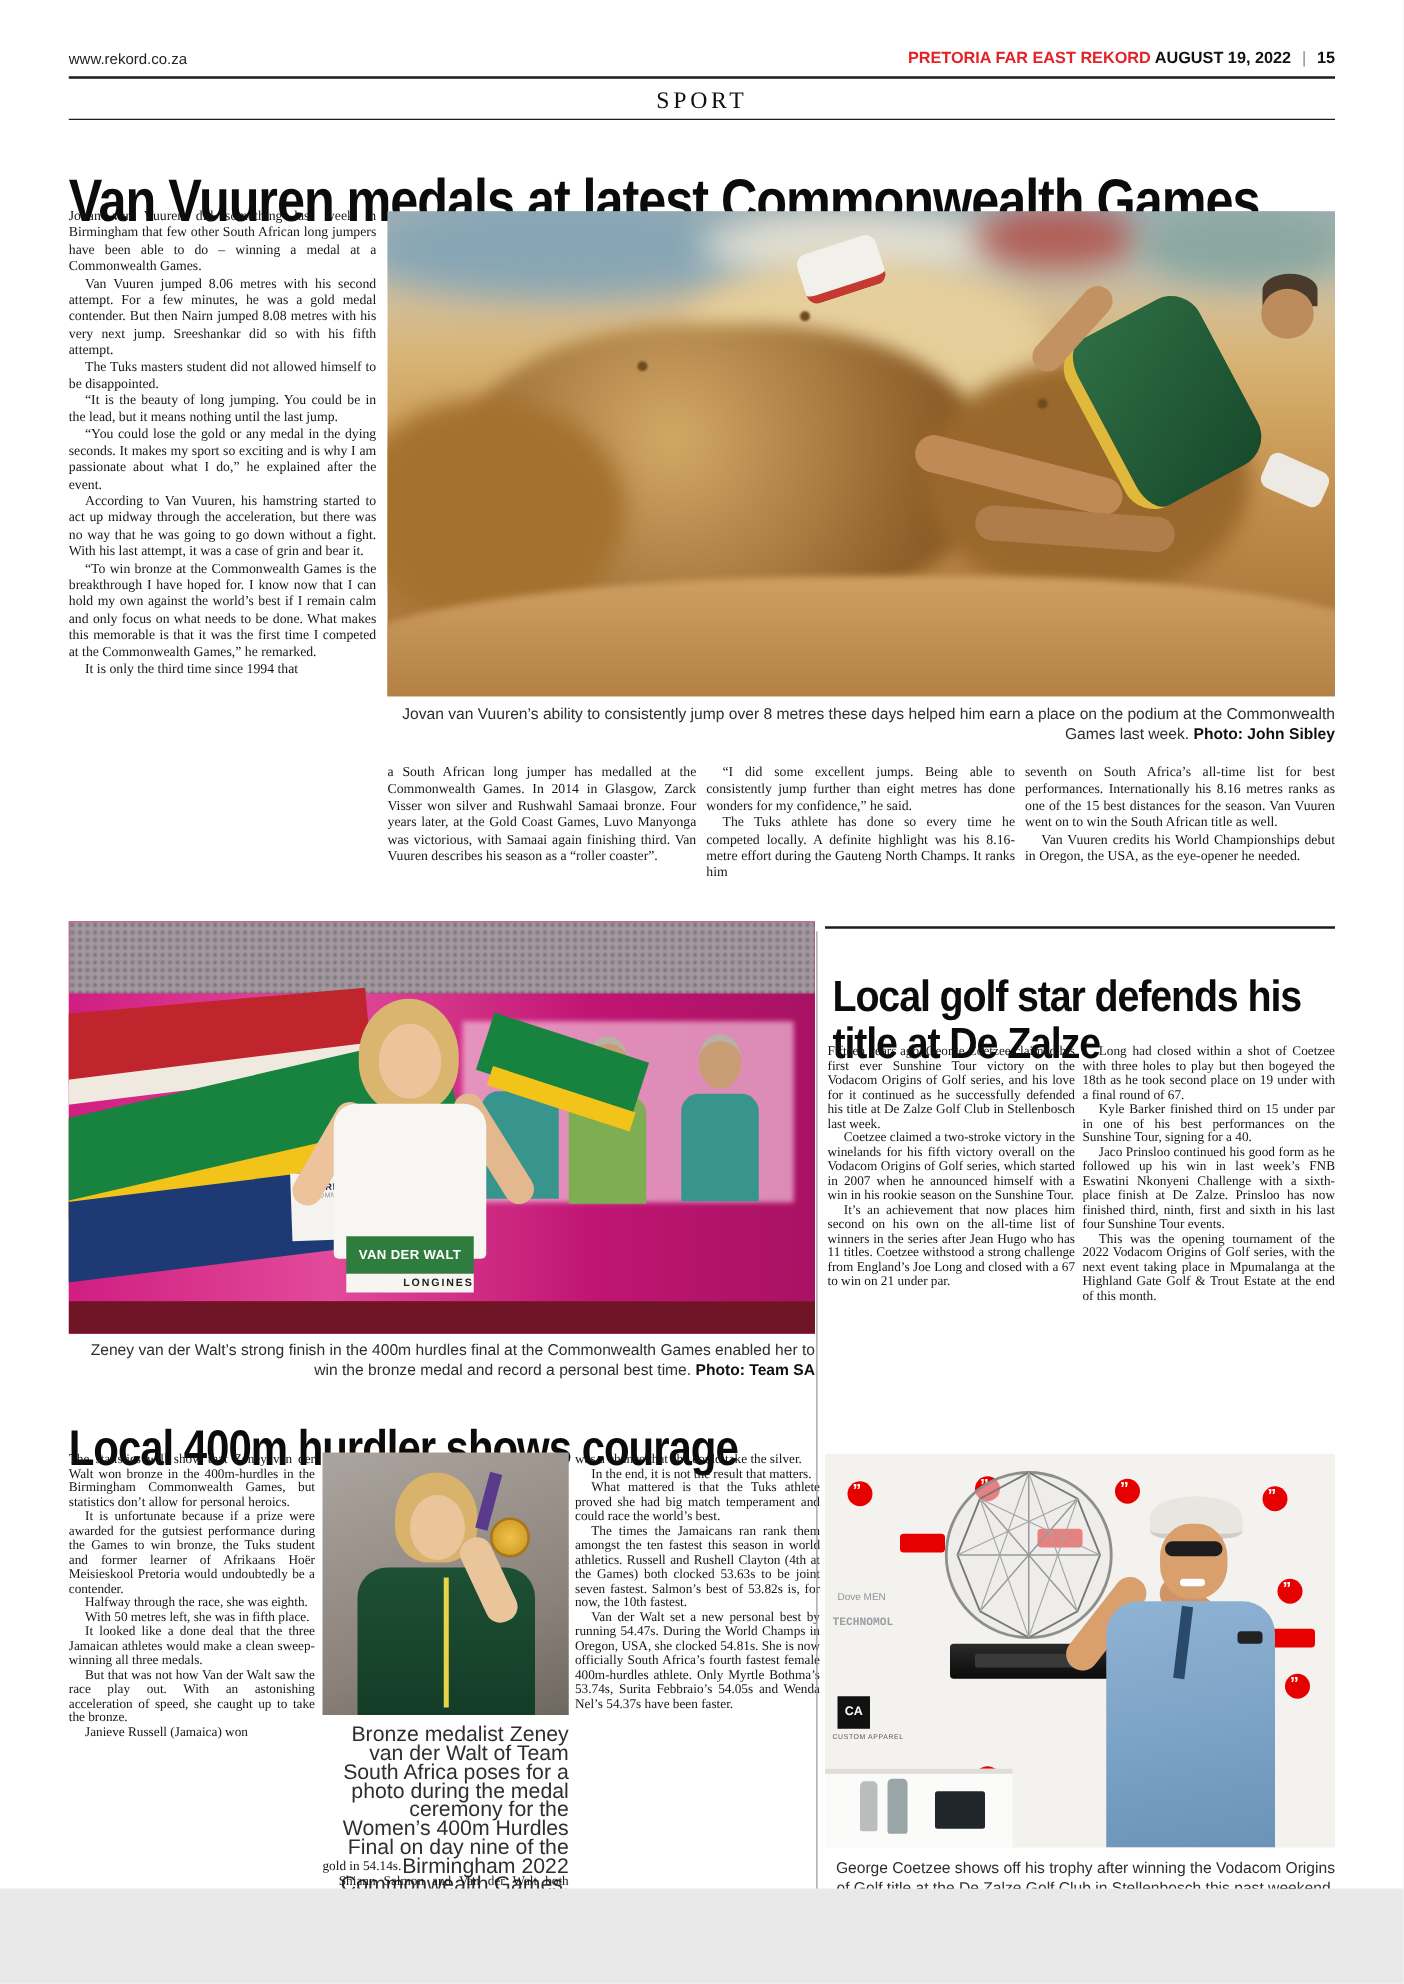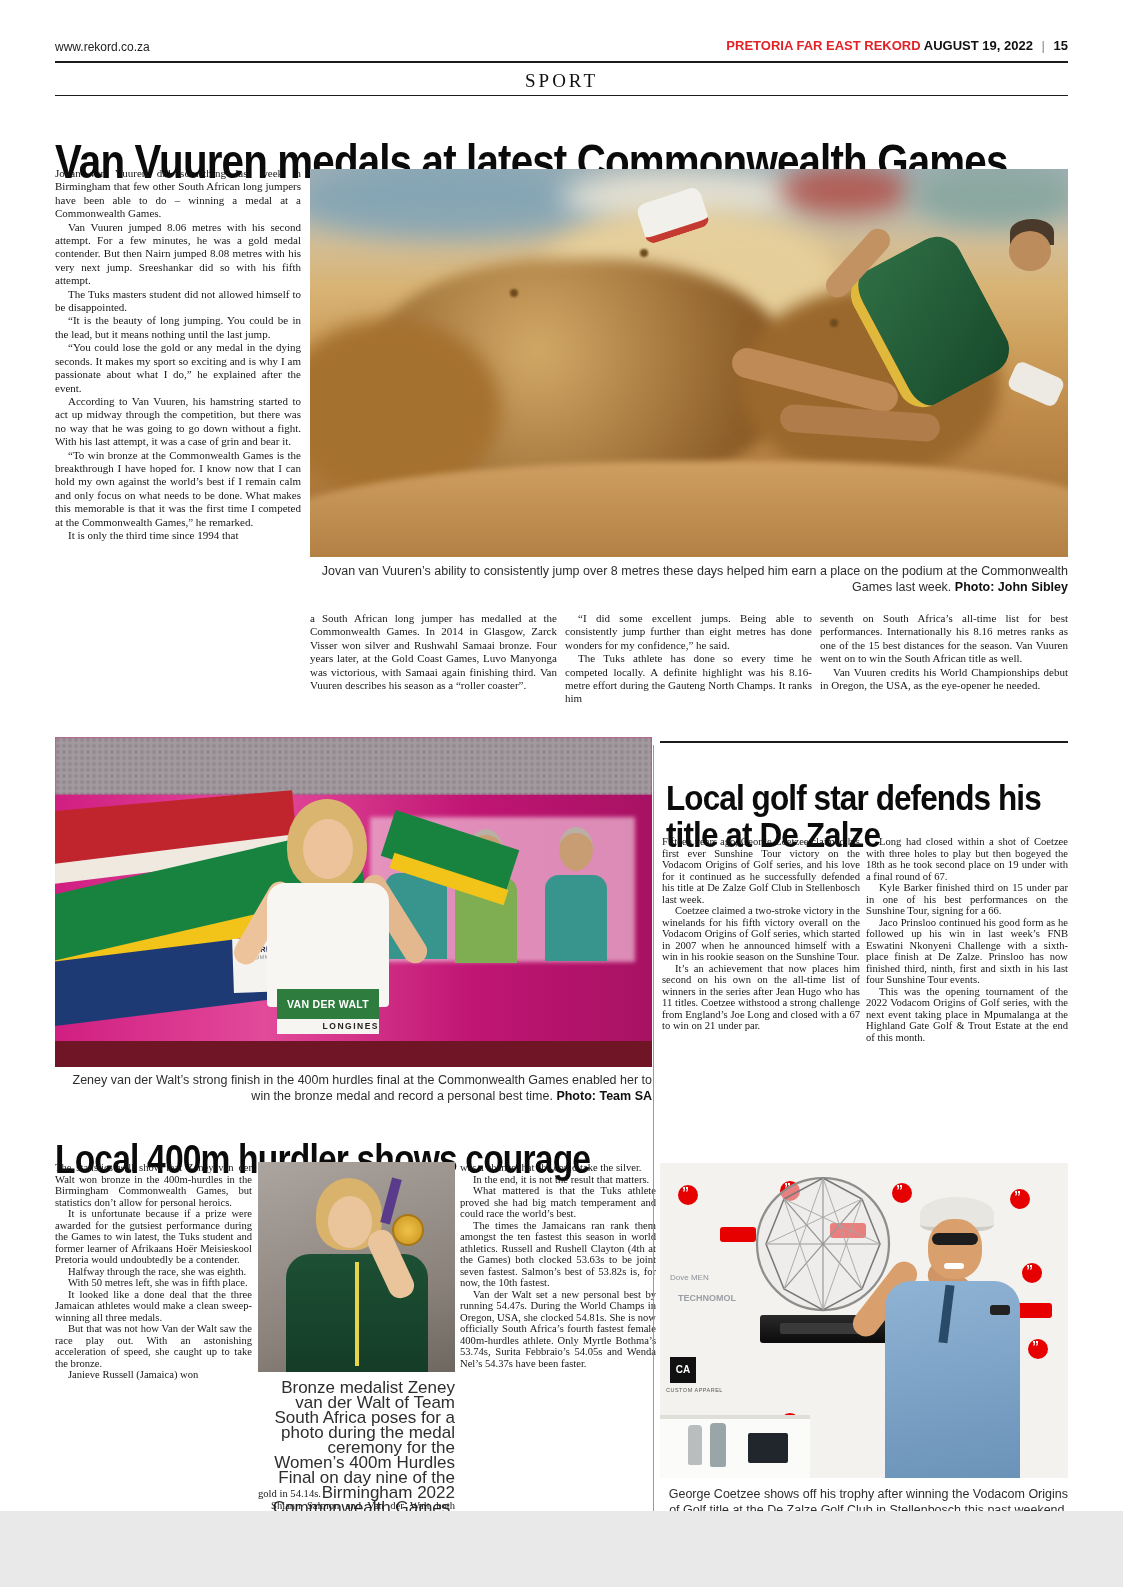--- a/index.html
+++ b/index.html
@@ -139,21 +139,21 @@
   .g-torso{position:absolute;left:225px;top:118px;width:135px;height:197px;border-radius:26px 26px 0 0;
            background:linear-gradient(170deg,#8fb3d4,#6b93b8);}
   .g-lanyard{position:absolute;left:282px;top:122px;width:9px;height:58px;background:#2a4a6a;transform:rotate(7deg);}
   .g-watch{position:absolute;left:330px;top:142px;width:20px;height:10px;background:#222;border-radius:3px;}
   .g-table{position:absolute;left:0;top:252px;width:150px;height:63px;background:#fbfbfa;border-top:4px solid #e0ded9;}
   .g-b1{position:absolute;left:28px;top:262px;width:14px;height:40px;background:#b9bdbd;border-radius:4px 4px 2px 2px;}
   .g-b2{position:absolute;left:50px;top:260px;width:16px;height:44px;background:#9aa5a8;border-radius:4px 4px 2px 2px;}
   .g-box{position:absolute;left:88px;top:270px;width:40px;height:30px;background:#20262b;border-radius:2px;}
   .g-sp{position:absolute;font-family:"Liberation Sans",sans-serif;color:#8e9398;}
   #g-sp-dove{left:10px;top:110px;font-size:8px;}
-  #g-sp-tech{left:18px;top:130px;font-size:9px;font-weight:700;color:#9aa0a4;}
+  #g-sp-tech{left:6px;top:130px;font-size:9px;font-weight:700;color:#9aa0a4;font-family:Liberation Mono, monospace;}
   #g-sp-ca{left:10px;top:194px;width:26px;height:26px;background:#111;color:#fff;font:700 10px/26px "Liberation Sans",sans-serif;text-align:center;}
   #g-sp-cab{left:6px;top:224px;font-size:5.5px;color:#555;letter-spacing:.5px;}
 </style>
 </head>
 <body>
 
 <div class="page">
 
   <div class="abs" id="hdr-url">www.rekord.co.za</div>
   <div class="abs" id="hdr-right">
@@ -166,21 +166,21 @@
   <div class="abs" id="sport">SPORT</div>
   <div class="rule" id="rule-sport"></div>
 
   <h1 class="headline" id="h1-main">Van Vuuren medals at latest Commonwealth Games</h1>
   <div class="col c11" id="a1c1">
       <p>Jovan van Vuuren did something last week in Birmingham that few other South African long jumpers have been able to do – winning a medal at a Commonwealth Games.</p>
       <p>Van Vuuren jumped 8.06 metres with his second attempt. For a few minutes, he was a gold medal contender. But then Nairn jumped 8.08 metres with his very next jump. Sreeshankar did so with his fifth attempt.</p>
       <p>The Tuks masters student did not allowed himself to be disappointed.</p>
       <p>“It is the beauty of long jumping. You could be in the lead, but it means nothing until the last jump.</p>
       <p>“You could lose the gold or any medal in the dying seconds. It makes my sport so exciting and is why I am passionate about what I do,” he explained after the event.</p>
-      <p>According to Van Vuuren, his hamstring started to act up midway through the competition, but there was no way that he was going to go down without a fight. With his last attempt, it was a case of grin and bear it.</p>
+      <p>According to Van Vuuren, his hamstring started to act up midway through the acceleration, but there was no way that he was going to go down without a fight. With his last attempt, it was a case of grin and bear it.</p>
       <p>“To win bronze at the Commonwealth Games is the breakthrough I have hoped for. I know now that I can hold my own against the world’s best if I remain calm and only focus on what needs to be done. What makes this memorable is that it was the first time I competed at the Commonwealth Games,” he remarked.</p>
       <p>It is only the third time since 1994 that</p>
     </div>
 
   <div class="photo" id="fig1">
     <div class="b p1-blue"></div>
     <div class="b p1-white"></div>
     <div class="b p1-red"></div>
     <div class="b p1-teal"></div>
     <div class="b s-top"></div>
@@ -252,21 +252,21 @@
     <div class="z-bib2">LONGINES</div>
     <div class="z-rail"></div>
   </div>
   <div class="cap cp12" id="cap2">
     <span>Zeney van der Walt’s strong finish in the 400m hurdles final at the Commonwealth Games enabled her to win the bronze medal and record a personal best time. </span><b>Photo: Team SA</b>
   </div>
 
   <h2 class="headline" id="h2-hurdler">Local 400m hurdler shows courage</h2>
   <div class="col c10" id="hc1">
       <p>The statistics will show that Zeney van der Walt won bronze in the 400m-hurdles in the Birmingham Commonwealth Games, but statistics don’t allow for personal heroics.</p>
-      <p>It is unfortunate because if a prize were awarded for the gutsiest performance during the Games to win latest, the Tuks student and former learner of Afrikaans Hoër Meisieskool Pretoria would undoubtedly be a contender.</p>
+      <p>It is unfortunate because if a prize were awarded for the gutsiest performance during the Games to win bronze, the Tuks student and former learner of Afrikaans Hoër Meisieskool Pretoria would undoubtedly be a contender.</p>
       <p>Halfway through the race, she was eighth.</p>
       <p>With 50 metres left, she was in fifth place.</p>
       <p>It looked like a done deal that the three Jamaican athletes would make a clean sweep-winning all three medals.</p>
       <p>But that was not how Van der Walt saw the race play out. With an astonishing acceleration of speed, she caught up to take the bronze.</p>
       <p>Janieve Russell (Jamaica) won</p>
     </div>
 
   <div class="photo" id="fig3">
     <div class="i-hair"></div>
     <div class="i-body"></div>
@@ -294,21 +294,21 @@
   <div class="abs" id="vrule"></div>
   <div class="abs" id="golf-rule"></div>
   <h2 class="headline" id="h-golf">Local golf star defends his title at De Zalze</h2>
   <div class="col c10" id="gc1">
       <p>Fifteen years ago, George Coetzee claimed his first ever Sunshine Tour victory on the Vodacom Origins of Golf series, and his love for it continued as he successfully defended his title at De Zalze Golf Club in Stellenbosch last week.</p>
       <p>Coetzee claimed a two-stroke victory in the winelands for his fifth victory overall on the Vodacom Origins of Golf series, which started in 2007 when he announced himself with a win in his rookie season on the Sunshine Tour.</p>
       <p>It’s an achievement that now places him second on his own on the all-time list of winners in the series after Jean Hugo who has 11 titles. Coetzee withstood a strong challenge from England’s Joe Long and closed with a 67 to win on 21 under par.</p>
     </div>
   <div class="col c10 indent-first" id="gc2">
       <p>Long had closed within a shot of Coetzee with three holes to play but then bogeyed the 18th as he took second place on 19 under with a final round of 67.</p>
-      <p>Kyle Barker finished third on 15 under par in one of his best performances on the Sunshine Tour, signing for a 66.</p>
+      <p>Kyle Barker finished third on 15 under par in one of his best performances on the Sunshine Tour, signing for a 40.</p>
       <p>Jaco Prinsloo continued his good form as he followed up his win in last week’s FNB Eswatini Nkonyeni Challenge with a sixth-place finish at De Zalze. Prinsloo has now finished third, ninth, first and sixth in his last four Sunshine Tour events.</p>
       <p>This was the opening tournament of the 2022 Vodacom Origins of Golf series, with the next event taking place in Mpumalanga at the Highland Gate Golf &amp; Trout Estate at the end of this month.</p>
     </div>
 
   <div class="photo" id="fig4">
     <div class="v" style="left:18px;top:22px;"></div>
     <div class="v" style="left:120px;top:18px;"></div>
     <div class="v" style="left:232px;top:20px;"></div>
     <div class="v" style="left:350px;top:26px;"></div>
     <div class="v" style="left:362px;top:100px;"></div>

